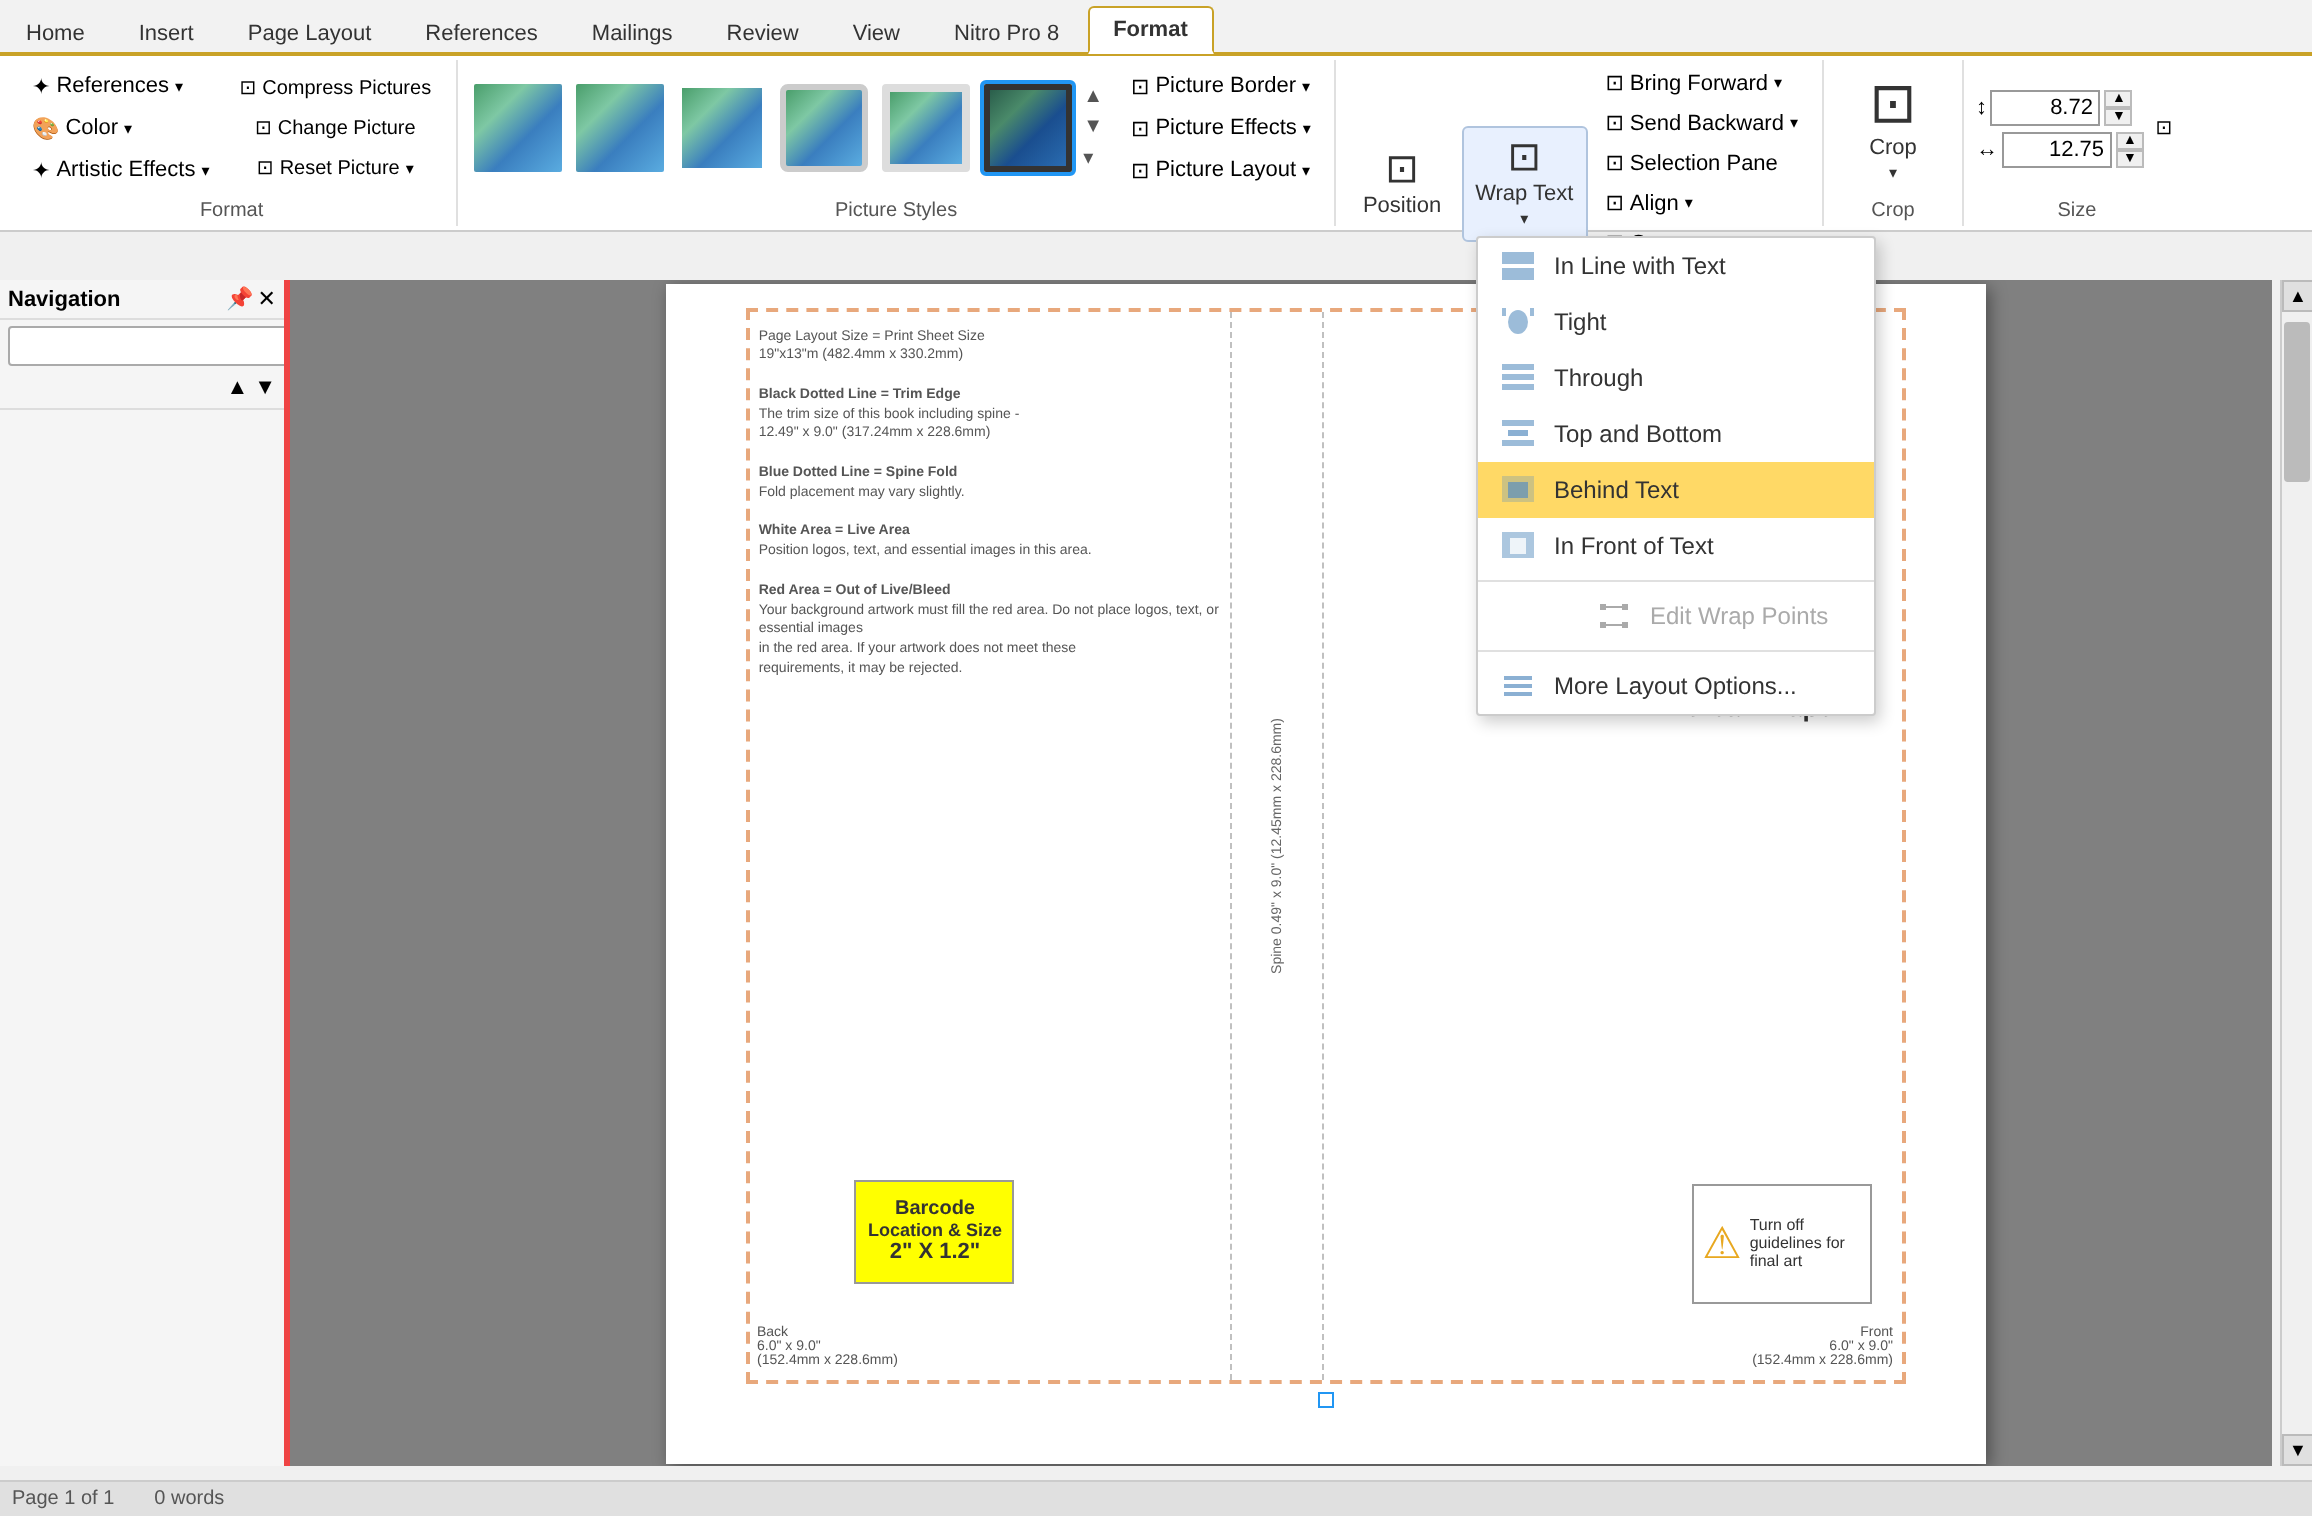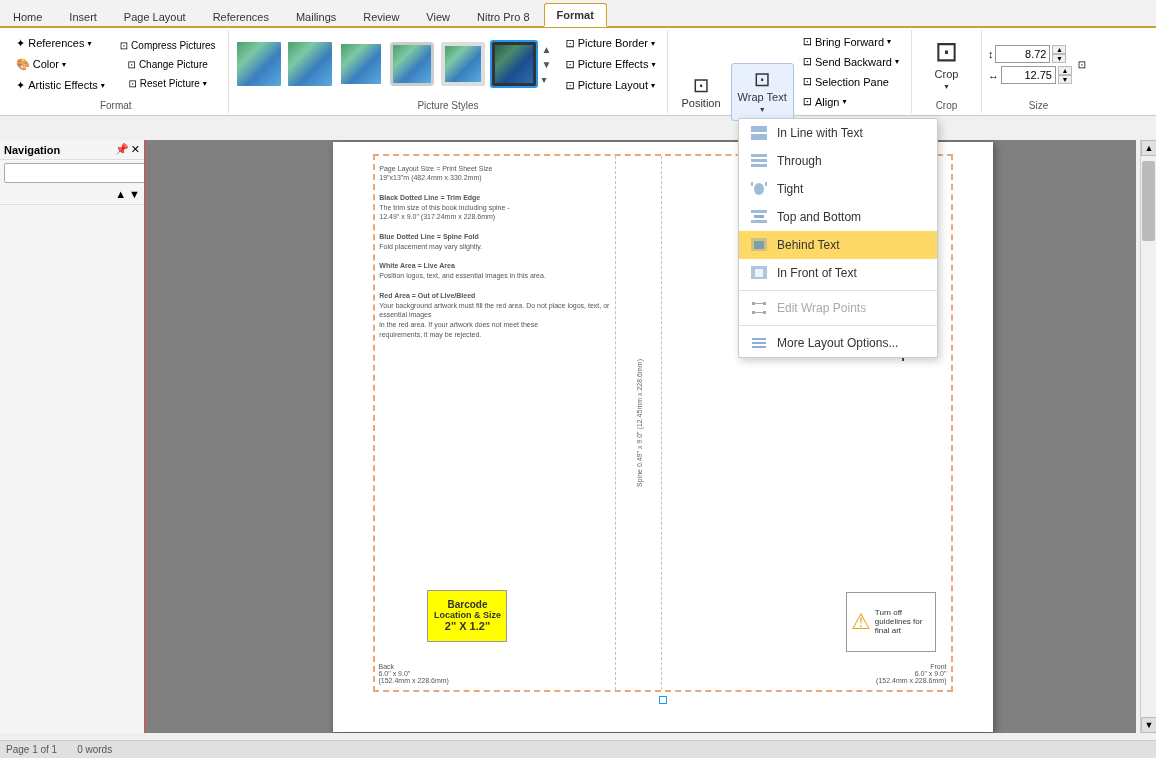--- a/index.html
+++ b/index.html
@@ -122,41 +122,41 @@
     .wrap-item {
       display: flex;
       align-items: center;
       padding: 5px 10px;
       gap: 8px;
       cursor: pointer;
       font-size: 12px;
       color: #333;
     }
     .wrap-item.highlighted { background: #ffd966; }
-    .wrap-item.disabled { color: #aaa; cursor: default; }
+    .wrap-item.disabled { color: #aaa; cursor: default; margin-left: 48px; }
     .wrap-icon {
       width: 20px;
       height: 18px;
       display: flex;
       align-items: center;
       justify-content: center;
       font-size: 14px;
       flex-shrink: 0;
     }
     .wrap-separator { height: 1px; background: #e0e0e0; margin: 3px 0; }
 
     
     .sidebar {
       position: absolute;
       left: 0;
       top: 140px;
       width: 145px;
       bottom: 25px;
       background: #f5f5f5;
-      border-right: 1px solid #ef4444;
+      border-right: 3px solid #ef4444;
       overflow: hidden;
     }
     .sidebar-header {
       display: flex;
       justify-content: space-between;
       align-items: center;
       padding: 3px 4px;
       border-bottom: 1px solid #ddd;
     }
     .sidebar-search {
@@ -616,36 +616,36 @@
       <svg width="18" height="16" viewBox="0 0 18 16">
           <rect x="1" y="1" width="16" height="6" fill="#5a8fc0" opacity="0.6"></rect>
           <rect x="1" y="9" width="16" height="6" fill="#5a8fc0" opacity="0.6"></rect>
         </svg>
     </div>
     <span>In Line with Text</span>
   </div>
   <div class="wrap-item">
     <div class="wrap-icon">
       <svg width="18" height="16" viewBox="0 0 18 16">
+          <ellipse cx="9" cy="8" rx="5" ry="6" fill="#5a8fc0" opacity="0.6"></ellipse>
+          <rect x="1" y="1" width="2" height="4" fill="#5a8fc0" opacity="0.6"></rect>
+          <rect x="15" y="1" width="2" height="4" fill="#5a8fc0" opacity="0.6"></rect>
+        </svg>
+    </div>
+    <span>Tight</span>
+  </div>
+  <div class="wrap-item">
+    <div class="wrap-icon">
+      <svg width="18" height="16" viewBox="0 0 18 16">
           <rect x="1" y="1" width="16" height="3" fill="#5a8fc0" opacity="0.6"></rect>
           <rect x="1" y="6" width="16" height="3" fill="#5a8fc0" opacity="0.6"></rect>
           <rect x="1" y="11" width="16" height="3" fill="#5a8fc0" opacity="0.6"></rect>
         </svg>
     </div>
     <span>Through</span>
-  </div>
-  <div class="wrap-item">
-    <div class="wrap-icon">
-      <svg width="18" height="16" viewBox="0 0 18 16">
-          <ellipse cx="9" cy="8" rx="5" ry="6" fill="#5a8fc0" opacity="0.6"></ellipse>
-          <rect x="1" y="1" width="2" height="4" fill="#5a8fc0" opacity="0.6"></rect>
-          <rect x="15" y="1" width="2" height="4" fill="#5a8fc0" opacity="0.6"></rect>
-        </svg>
-    </div>
-    <span>Tight</span>
   </div>
   <div class="wrap-item">
     <div class="wrap-icon">
       <svg width="18" height="16" viewBox="0 0 18 16">
           <rect x="1" y="1" width="16" height="3" fill="#5a8fc0" opacity="0.6"></rect>
           <rect x="4" y="6" width="10" height="3" fill="#5a8fc0" opacity="0.7"></rect>
           <rect x="1" y="11" width="16" height="3" fill="#5a8fc0" opacity="0.6"></rect>
         </svg>
     </div>
     <span>Top and Bottom</span>

